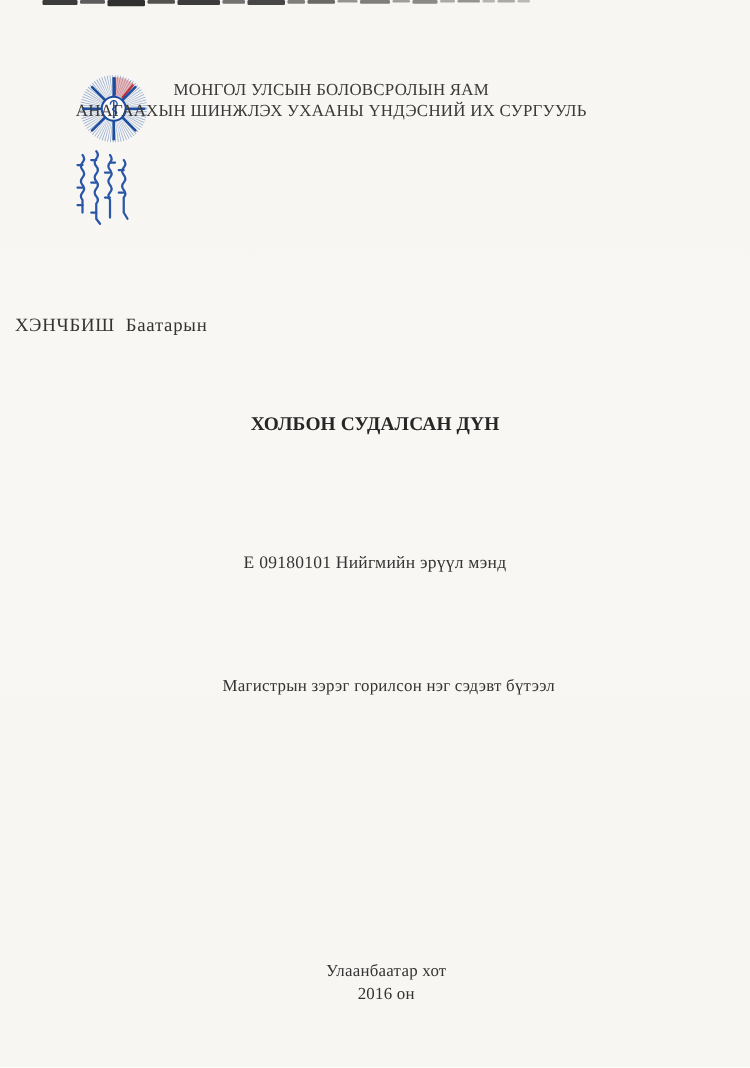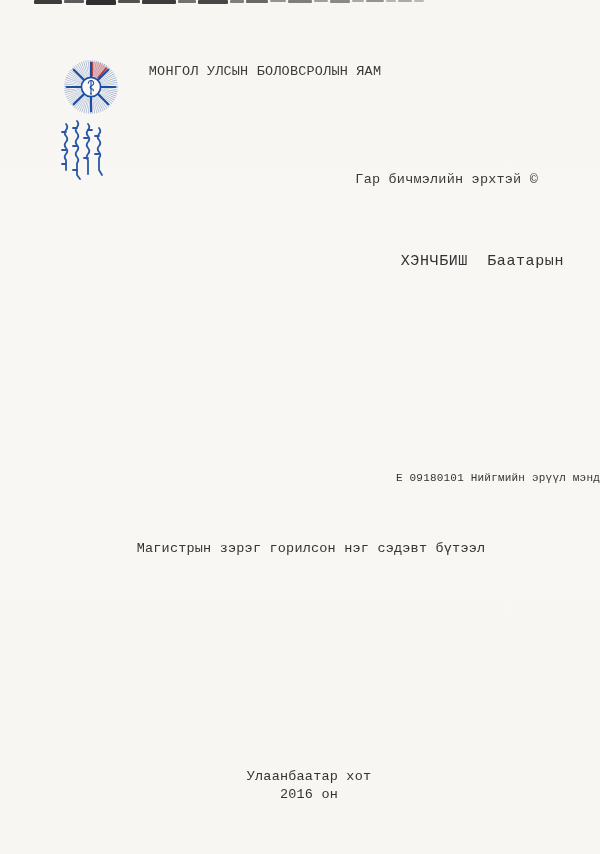--- a/index.html
+++ b/index.html
@@ -1,42 +1,42 @@
 <!DOCTYPE html>
 <html><head>
 <meta charset="utf-8">
 <style>
   html,body{margin:0;padding:0;}
   .page{
     position:relative;width:600px;height:854px;overflow:hidden;
     background:linear-gradient(180deg,#f7f6f3 0%,#f8f7f4 40%,#f7f6f2 100%);
-    font-family:Liberation Mono, monospace;
+    font-family:Liberation Serif, serif;
     color:#2f2f2f;
   }
   
   .scan-strip{position:absolute;top:0;left:0;width:600px;height:8px;}
   .scan-strip span{position:absolute;top:0;background:#1b1b1b;border-radius:1px;display:block;}
   
   .header-block{position:absolute;top:63px;left:45px;width:440px;text-align:center;}
   .header-line1{font-size:13.5px;line-height:17px;color:#3a3a3a;letter-spacing:.2px;}
   .header-line2{font-size:13.5px;line-height:17px;color:#3a3a3a;letter-spacing:.2px;}
   
   .emblem{position:absolute;left:59px;top:55px;width:64px;height:64px;}
   .mongol-script{position:absolute;left:60px;top:118px;width:46px;height:82px;}
   
   .copyright{position:absolute;top:172px;right:62px;font-size:13.5px;color:#3a3a3a;letter-spacing:.2px;}
   
-  .author{position:absolute;top:253px;left:4px;width:560px;text-align:right;
+  .author{position:absolute;top:253px;left:12px;width:560px;text-align:left;
     font-size:15px;font-weight:500;color:#333;letter-spacing:.6px;white-space:pre;}
   
   .title-block{position:absolute;top:329px;left:28px;width:544px;text-align:center;}
   .title-line{font-size:15.5px;line-height:21px;font-weight:700;color:#262626;letter-spacing:.1px;}
   
-  .program{position:absolute;top:472px;left:0;width:600px;text-align:right;
-    font-size:11px;color:#343434;letter-spacing:.2px;}
+  .program{position:absolute;top:443px;left:0;width:600px;text-align:center;
+    font-size:14px;color:#343434;letter-spacing:.2px;}
   .degree{position:absolute;top:541px;left:17px;width:588px;text-align:center;
     font-size:13.5px;color:#343434;letter-spacing:.2px;}
   
   .footer{position:absolute;top:768px;left:0;width:600px;text-align:center;
     font-size:13.5px;line-height:18px;color:#333;letter-spacing:.2px;padding-left:9px;}
 </style>
 </head>
 <body>
 
 <div class="page">
@@ -99,27 +99,28 @@
         <path d="M28,6 q2.6,3 0,6 q-2.6,3 0,6 q2.6,3 0,6 q-2.6,3 0,6 q2.6,3 0,6 q-2.6,3 0,6 v14"></path>
         <path d="M24,20 h4 M24,40 h4 M32,12 h-4"></path>
         <path d="M39,10 q2.6,3 0,6 q-2.6,3 0,6 q2.6,3 0,6 q-2.6,3 0,6 q2.6,3 0,6 v12 l3,5"></path>
         <path d="M35,18 h4 M35,36 h4"></path>
       </g>
     </svg>
   </div>
 
   <div class="header-block">
     <div class="header-line1">МОНГОЛ УЛСЫН БОЛОВСРОЛЫН ЯАМ</div>
+    <div class="header-line2">АНАГААХЫН ШИНЖЛЭХ УХААНЫ ҮНДЭСНИЙ ИХ СУРГУУЛЬ</div>
   </div>
 
-  <div class="copyright">Гар бичмэлийн эрхтэй ©</div>
 
   <div class="author">ХЭНЧБИШ&nbsp; Баатарын</div>
 
   <div class="title-block">
+    <div class="title-line">ХОЛБОН СУДАЛСАН ДҮН</div>
   </div>
 
   <div class="program">Е 09180101 Нийгмийн эрүүл мэнд</div>
 
   <div class="degree">Магистрын зэрэг горилсон нэг сэдэвт бүтээл</div>
 
   <div class="footer">
     <div>Улаанбаатар хот</div>
     <div>2016 он</div>
   </div>

